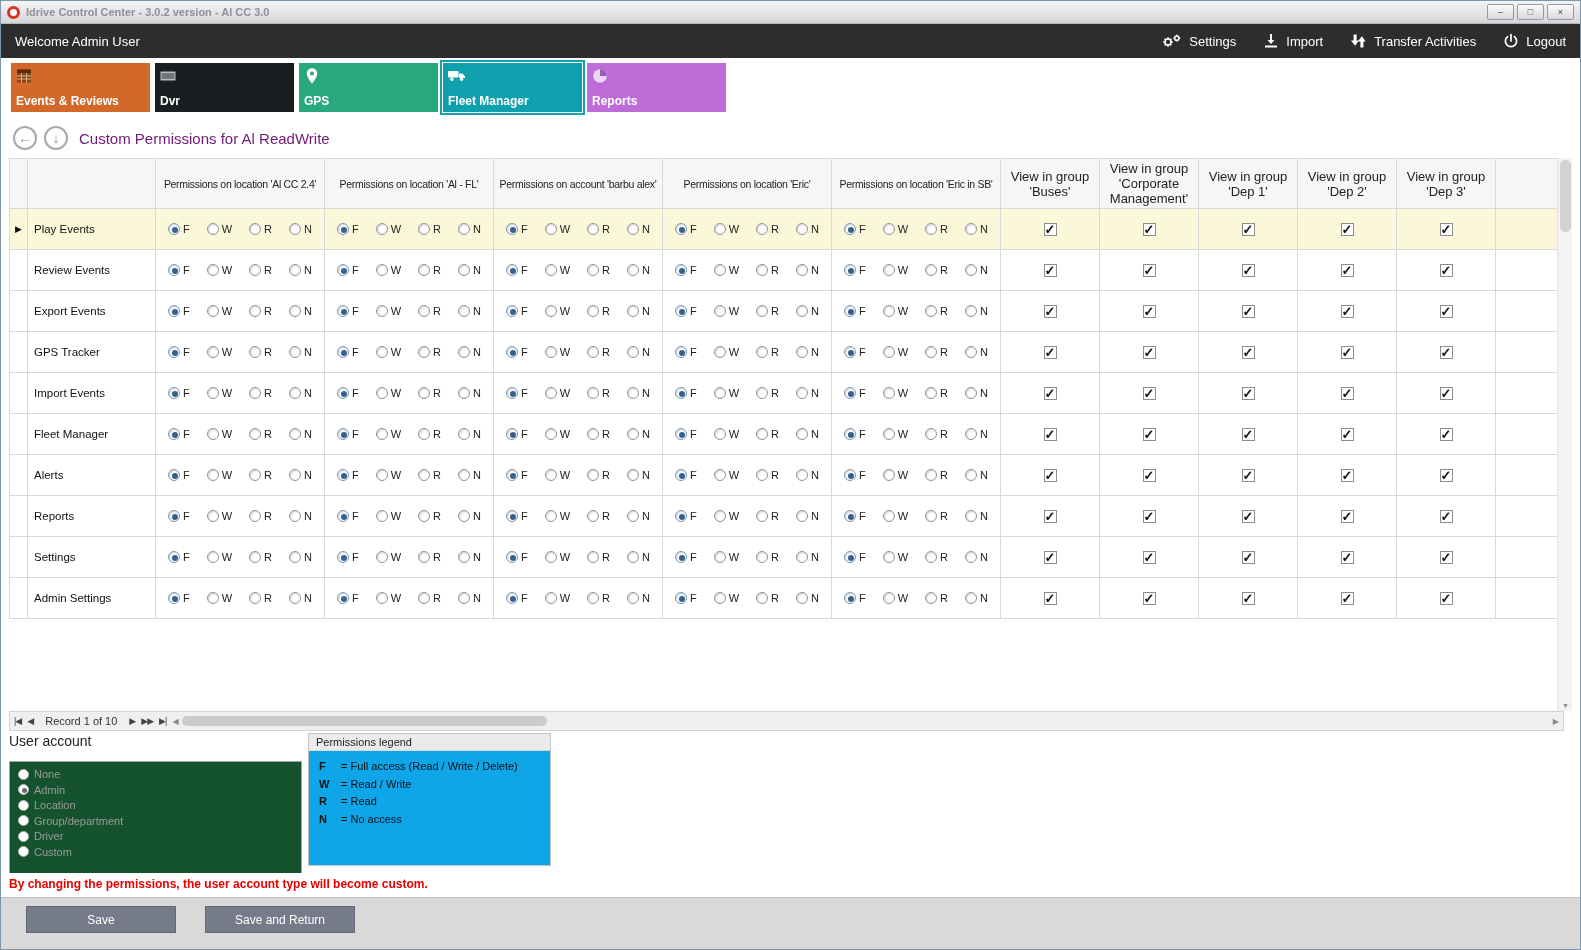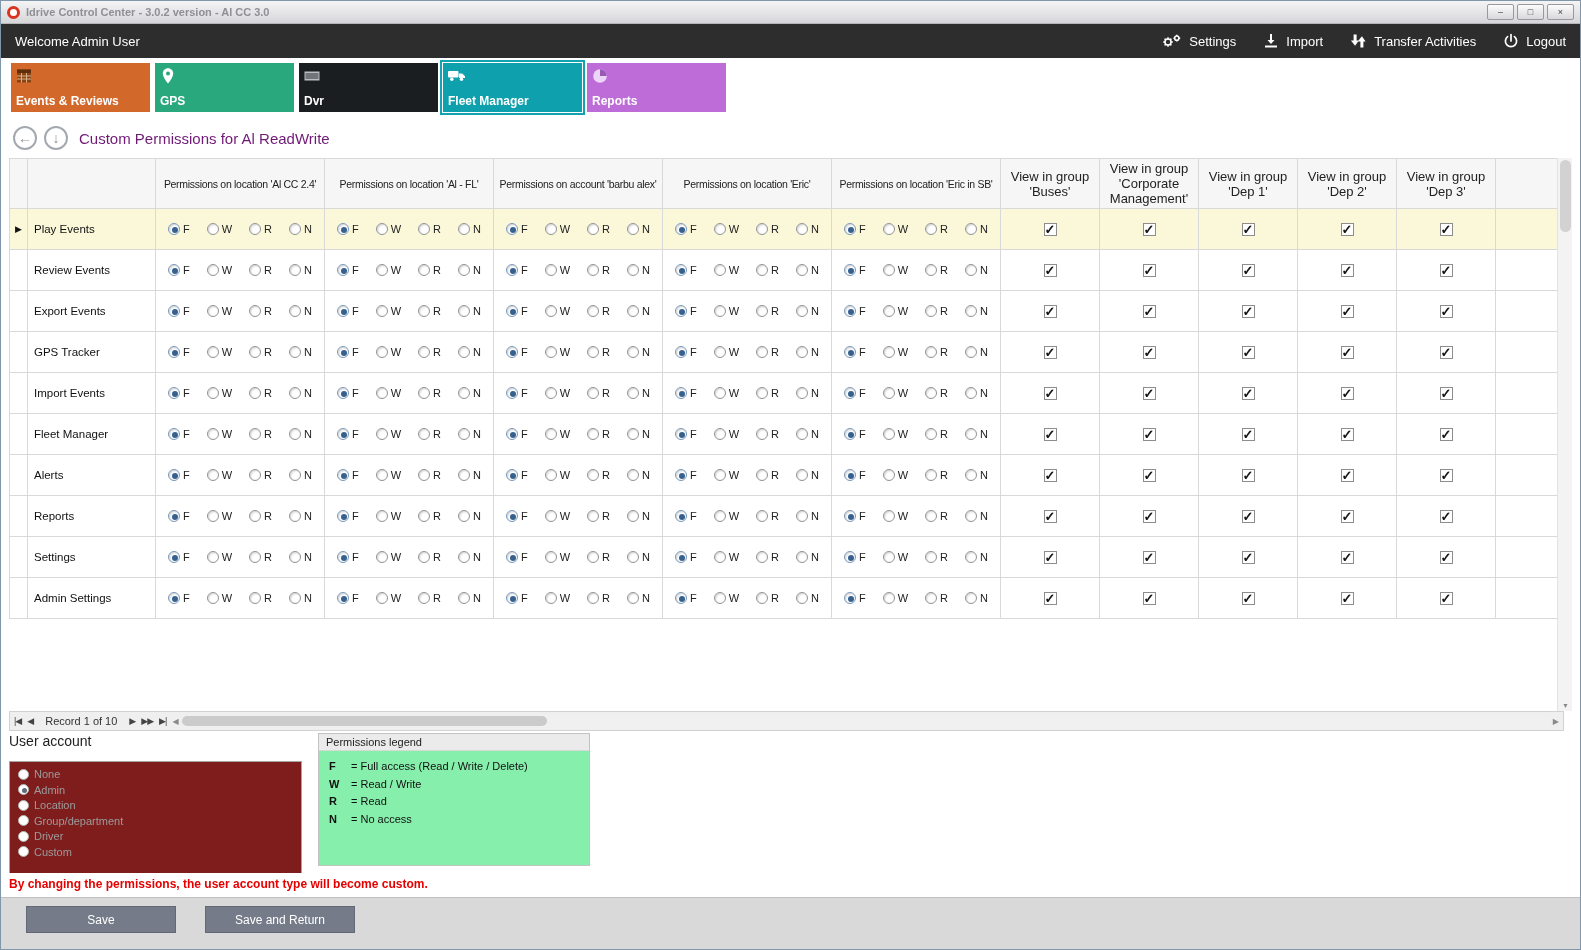--- a/index.html
+++ b/index.html
@@ -90,28 +90,28 @@
   .harrow { font-size:8px; color:#8a8a8a; }
   .htrack { flex:1; height:12px; background:#f0f0f0; position:relative; }
   .hthumb { position:absolute; left:0; top:1px; height:10px; width:365px;
             background:#cbcbcb; border-radius:5px; }
 
   
   .panels { flex:0 0 auto; height:142px; background:#fff; display:flex;
             align-items:flex-start; padding:2px 8px 0; }
   .ua-wrap { width:293px; }
   .ua-label { font-size:14px; color:#222; margin-bottom:12px; }
-  .ua-panel { border:1px solid #a6a6a6; height:118px; background:#7f1d1d;
+  .ua-panel { border:1px solid #a6a6a6; height:118px; background:#14532d;
               padding:6px 8px; display:flex; flex-direction:column; gap:3.5px; }
   .ua-option { display:flex; align-items:center; gap:5px; font-size:11px; color:#9b9b9b; }
   .ua-option .radio-dot { width:11px; height:11px; border-color:#b2b2b2; box-shadow:none; }
   .ua-option.sel .radio-dot::after { content:""; position:absolute; left:2.5px; top:2.5px;
               width:5px; height:5px; border-radius:50%; background:#5f6a75; }
-  .legend { width:272px; height:133px; border:1px solid #c3c3c3; background:#86efac;
-            margin-left:16px; }
+  .legend { width:243px; height:133px; border:1px solid #c3c3c3; background:#0ea5e9;
+            margin-left:6px; }
   .legend-header { background:#ebebeb; border-bottom:1px solid #d8d8d8; font-size:11px;
                    color:#222; padding:2px 7px; }
   .legend-body { padding:9px 10px; display:flex; flex-direction:column; gap:5.5px;
                  font-size:11px; color:#111; }
   .legend-item { display:flex; }
   .legend-key { width:22px; font-weight:bold; }
 
   
   .warning-row { flex:0 0 auto; height:24px; background:#fff; padding:4px 8px;
                  font-size:12px; font-weight:bold; color:#e60000; }
@@ -181,35 +181,35 @@
       <div class="tab" data-interactable="true" style="background: rgb(211, 104, 43);">
         <span class="ticon" data-interactable="false"><svg width="18" height="18" viewBox="0 0 18 18">
             <rect x="2" y="2.5" width="14" height="13" fill="#8a4412"></rect>
             <rect x="2" y="2.5" width="14" height="3.5" fill="#5f2d0a"></rect>
             <g stroke="#d9b08c" stroke-width="1" fill="none">
               <path d="M2 9h14M2 12h14M6.5 6v9.5M11.5 6v9.5"></path>
             </g>
           </svg></span>
         <span class="tlabel" data-interactable="false">Events &amp; Reviews</span>
       </div>
-      <div class="tab" data-interactable="true" style="background: rgb(41, 168, 125);">
-        <span class="ticon" data-interactable="false"><svg width="18" height="18" viewBox="0 0 18 18">
-            <path d="M9 1.2C6 1.2 3.8 3.5 3.8 6.4c0 4 5.2 10 5.2 10s5.2-6 5.2-10C14.2 3.5 12 1.2 9 1.2z" fill="#fff"></path>
-            <circle cx="9" cy="6.4" r="2" fill="#29a87d"></circle>
-          </svg></span>
-        <span class="tlabel" data-interactable="false">GPS</span>
-      </div>
       <div class="tab" data-interactable="true" style="background: rgb(27, 30, 32);">
         <span class="ticon" data-interactable="false"><svg width="18" height="18" viewBox="0 0 18 18">
             <rect x="1.5" y="4.5" width="15" height="9" fill="#b9bec2"></rect>
             <g stroke="#2a2f33" stroke-width="1">
               <path d="M2.5 7h13M2.5 9h13M2.5 11h13"></path>
             </g>
           </svg></span>
         <span class="tlabel" data-interactable="false">Dvr</span>
+      </div>
+      <div class="tab" data-interactable="true" style="background: rgb(41, 168, 125);">
+        <span class="ticon" data-interactable="false"><svg width="18" height="18" viewBox="0 0 18 18">
+            <path d="M9 1.2C6 1.2 3.8 3.5 3.8 6.4c0 4 5.2 10 5.2 10s5.2-6 5.2-10C14.2 3.5 12 1.2 9 1.2z" fill="#fff"></path>
+            <circle cx="9" cy="6.4" r="2" fill="#29a87d"></circle>
+          </svg></span>
+        <span class="tlabel" data-interactable="false">GPS</span>
       </div>
       <div class="tab selected" data-interactable="true" style="background: rgb(15, 160, 174);">
         <span class="ticon" data-interactable="false"><svg width="20" height="16" viewBox="0 0 20 16" fill="#fff">
             <rect x="1" y="4" width="10.5" height="6.5" rx="1"></rect>
             <path d="M12 6.5h3.2L18 9.2v1.8h-6z"></path>
             <circle cx="4.8" cy="12.2" r="1.7"></circle>
             <circle cx="14.5" cy="12.2" r="1.7"></circle>
           </svg></span>
         <span class="tlabel" data-interactable="false">Fleet Manager</span>
       </div>

